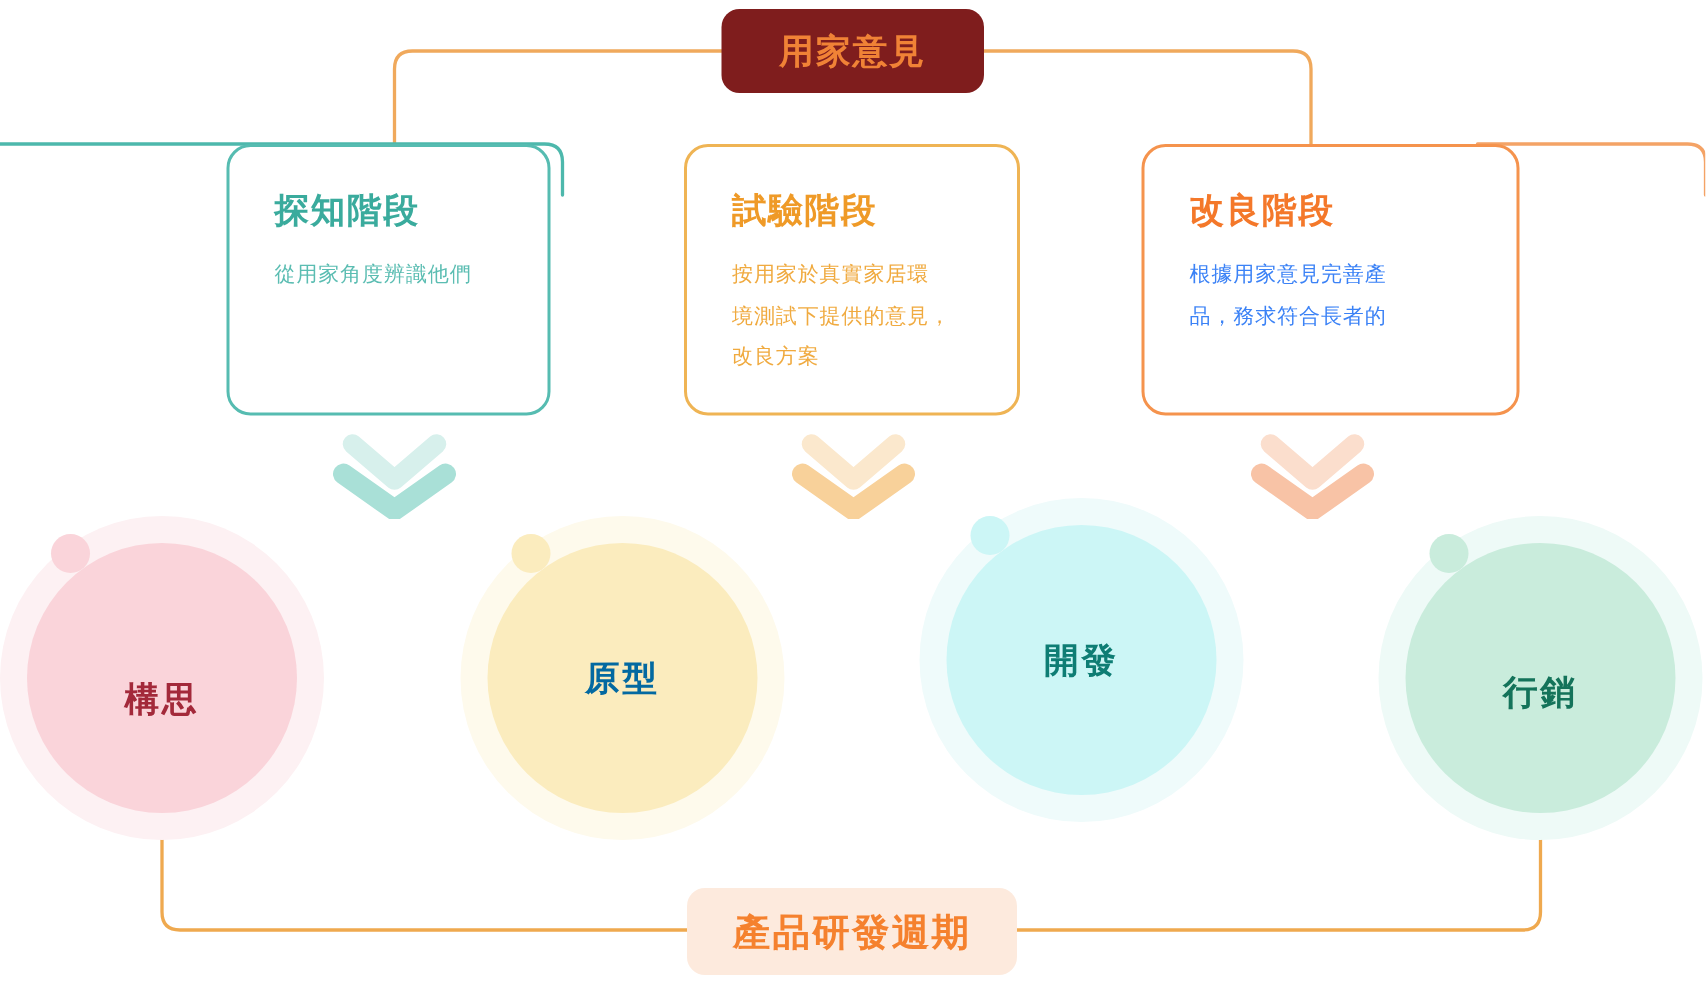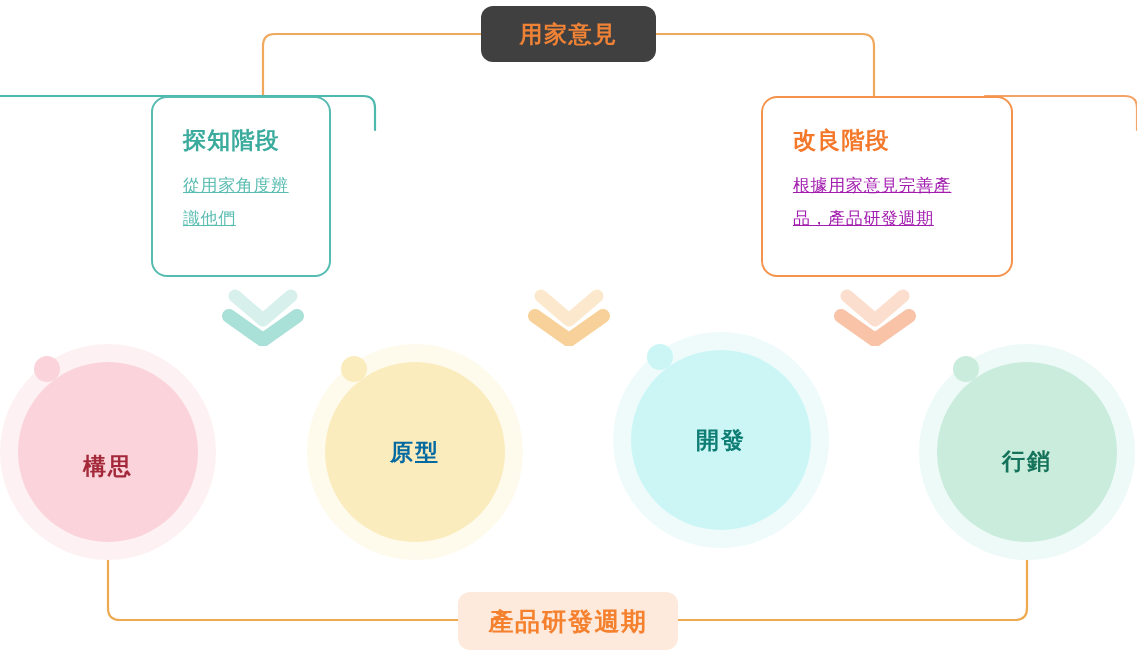--- a/index.html
+++ b/index.html
@@ -37,21 +37,21 @@
     border-radius: 12px;
     font-weight: bold;
     letter-spacing: 1.5px;
     white-space: nowrap;
   }
   #pill-top {
     left: 481px;
     top: 6px;
     width: 175px;
     height: 56px;
-    background: #404040;
+    background: #7f1d1d;
     color: #f08236;
     font-size: 23px;
   }
   #pill-bottom {
     left: 458px;
     top: 592px;
     width: 220px;
     height: 58px;
     background: #fdeadd;
     color: #f5812e;
@@ -68,48 +68,47 @@
     padding: 30px 26px 0 30px;
   }
   .card-title {
     font-size: 23px;
     font-weight: bold;
     letter-spacing: 1.2px;
     line-height: 1.1;
     margin: 0 0 16px 0;
   }
   .card-body {
-    font-size: 17px;
+    font-size: 14px;
     line-height: 1.95;
     letter-spacing: 0.6px;
     margin: 0;
-    text-decoration: underline;
   }
   .card-body span { display: block; }
 
   #card-1 {
-    left: 151px; top: 96px; width: 180px; height: 181px;
+    left: 151px; top: 96px; width: 216px; height: 181px;
     border-color: #56bcb1;
   }
   #card-1 .card-title { color: #3aab9d; }
   #card-1 .card-body  { color: #5bbdb2; }
 
   #card-2 {
     left: 456px; top: 96px; width: 224px; height: 181px;
     border-color: #efb454;
   }
   #card-2 .card-title { color: #ef9a27; }
   #card-2 .card-body  { color: #f0aa3f; }
 
   #card-3 {
     left: 761px; top: 96px; width: 252px; height: 181px;
     border-color: #f5934d;
   }
   #card-3 .card-title { color: #f4782a; }
-  #card-3 .card-body  { color: #a21caf; }
+  #card-3 .card-body  { color: #3b82f6; }
 
   
   .chev {
     position: absolute;
     width: 88px;
     height: 58px;
   }
   #chev-1 { left: 219px; top: 288px; }
   #chev-2 { left: 525px; top: 288px; }
   #chev-3 { left: 831px; top: 288px; }
@@ -198,26 +197,34 @@
 
   <div class="pill" id="pill-top">用家意見</div>
 
   <div class="card" id="card-1">
     <div class="card-title">探知階段</div>
     <div class="card-body">
       <span>從用家角度辨識他們</span>
     </div>
   </div>
 
+  <div class="card" id="card-2">
+    <div class="card-title">試驗階段</div>
+    <div class="card-body">
+      <span>按用家於真實家居環</span>
+      <span>境測試下提供的意見，</span>
+      <span>改良方案</span>
+    </div>
+  </div>
 
   <div class="card" id="card-3">
     <div class="card-title">改良階段</div>
     <div class="card-body">
       <span>根據用家意見完善產</span>
-      <span>品，產品研發週期</span>
+      <span>品，務求符合長者的</span>
     </div>
   </div>
 
   <svg class="chev" id="chev-1" viewBox="0 0 88 58" xmlns="http://www.w3.org/2000/svg">
     <path d="M16,8 L44,32 L72,8" fill="none" stroke="#d7f0ec" stroke-width="13" stroke-linecap="round" stroke-linejoin="round"></path>
     <path d="M10,28 L44,52 L78,28" fill="none" stroke="#a9e0d7" stroke-width="14" stroke-linecap="round" stroke-linejoin="round"></path>
   </svg>
 
   <svg class="chev" id="chev-2" viewBox="0 0 88 58" xmlns="http://www.w3.org/2000/svg">
     <path d="M16,8 L44,32 L72,8" fill="none" stroke="#fbe8cd" stroke-width="13" stroke-linecap="round" stroke-linejoin="round"></path>

